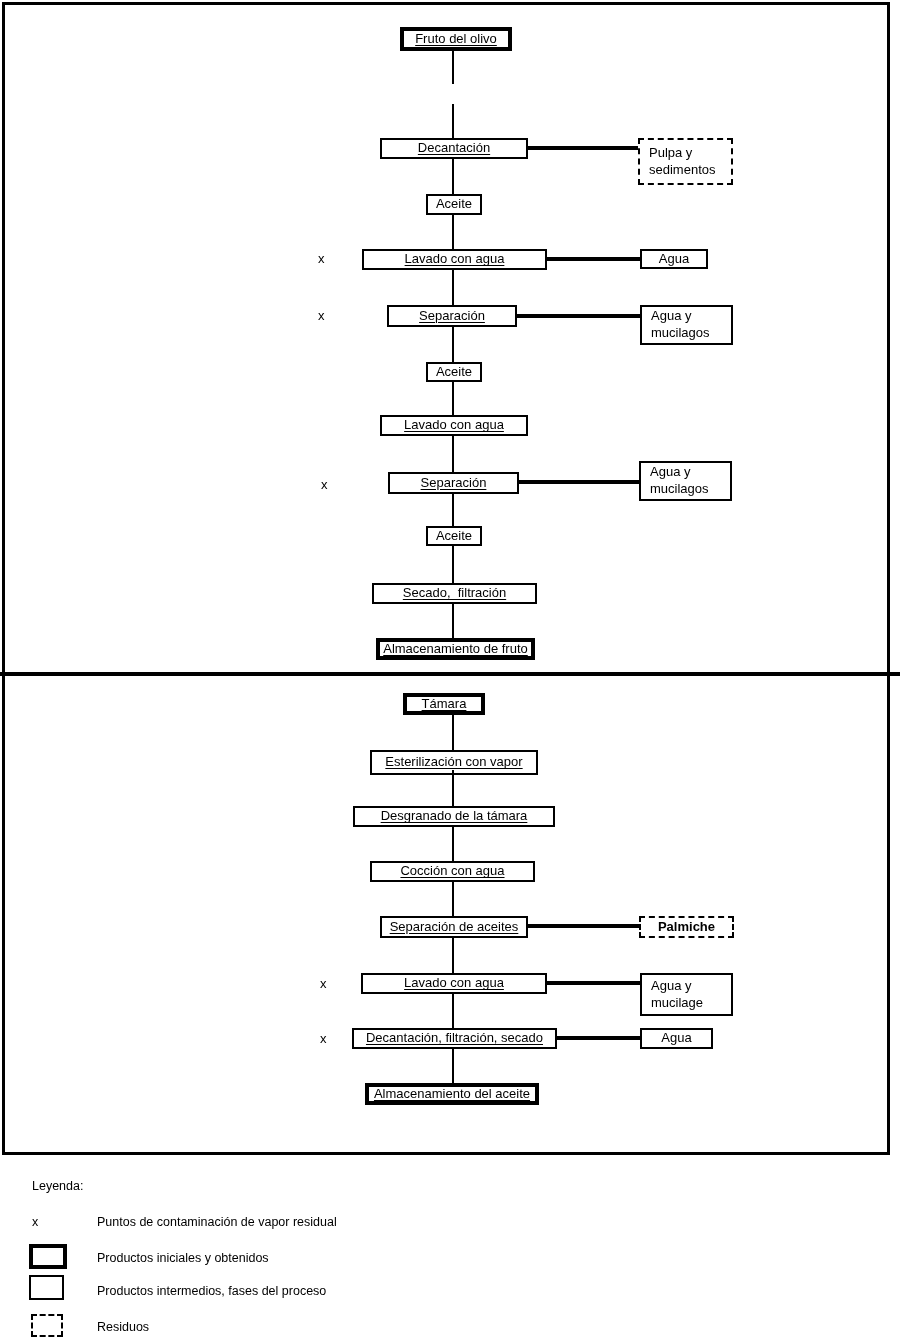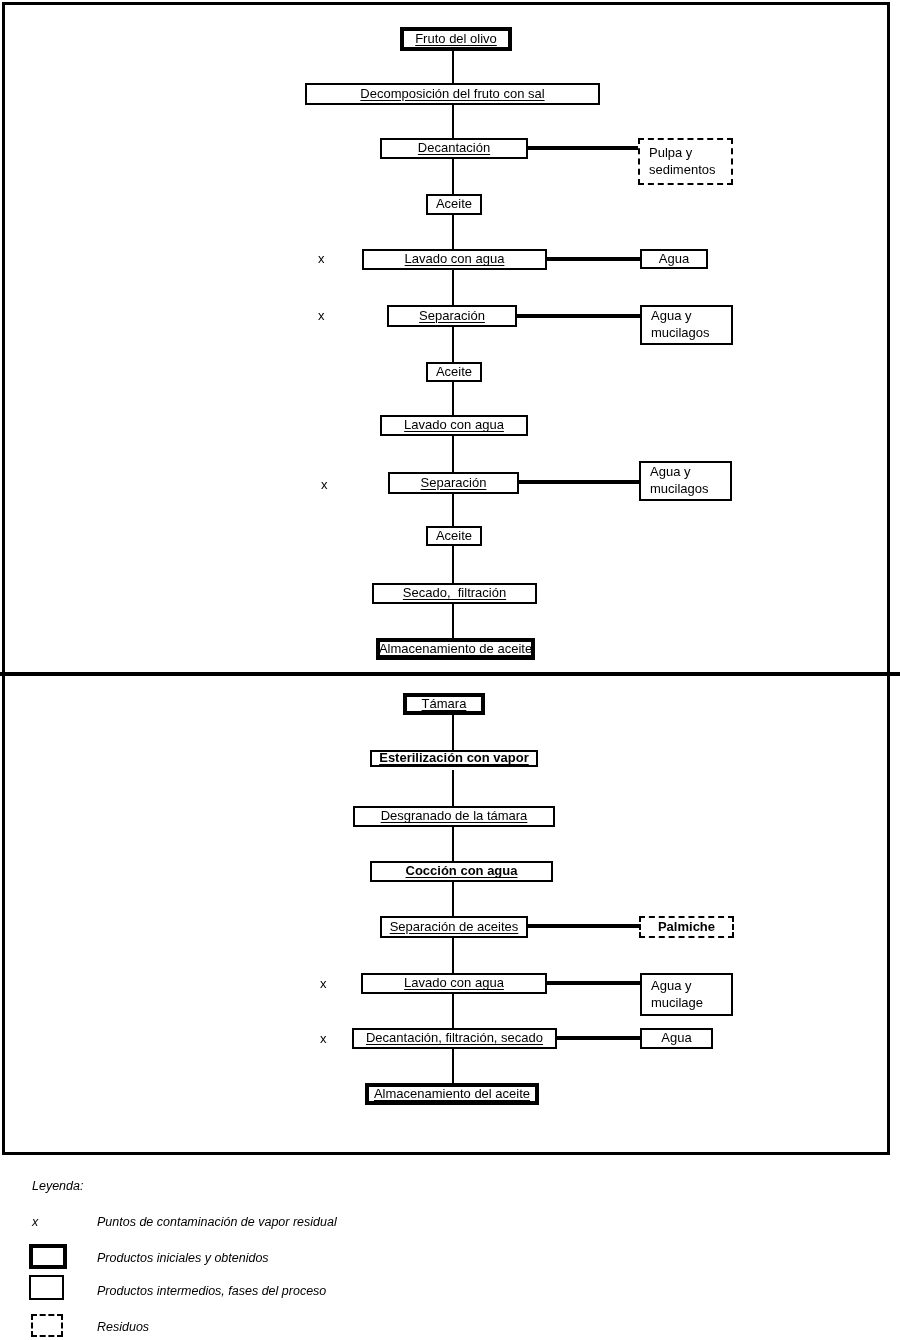--- a/index.html
+++ b/index.html
@@ -20,38 +20,37 @@
   .sideb{
     position:absolute;border:2px solid #000;box-sizing:border-box;background:#fff;
     display:flex;align-items:center;padding-left:9px;
     font-size:13px;line-height:1.3;white-space:pre-line;
   }
   .sideb.center{justify-content:center;padding-left:0;white-space:pre;text-align:left;}
   .dashedb{border-style:dashed;}
   .vline{position:absolute;width:2px;background:#000;}
   .hline{position:absolute;height:4px;background:#000;}
   .xmark{position:absolute;font-size:13px;line-height:1;}
-  .lgtext{position:absolute;font-size:12.5px;line-height:1.1;font-style:italic;}
+  .lgtext{position:absolute;font-size:12.5px;line-height:1.1;}
   .swatch{position:absolute;box-sizing:border-box;background:#fff;border:2px solid #000;}
   .swatch.bold{border-width:4px;}
   .swatch.dashed{border-style:dashed;}
 </style>
 </head>
 <body>
 
 <div id="canvas">
 
   <div class="frame" style="left:2px;top:2px;width:888px;height:1153px;"></div>
   <div class="divider" style="left:0px;top:672px;width:900px;height:4px;"></div>
 
   <div class="node thick u" style="left:400px;top:27px;width:112px;height:24px;">Fruto del olivo</div>
 
   <div class="vline" style="left:452px;top:50px;height:34px;"></div>
 
-  <div class="node u" style="left:305px;top:83px;width:295px;height:22px;">Decomposición del fruto con sal</div>
 
   <div class="vline" style="left:452px;top:104px;height:34px;"></div>
 
   <div class="node u" style="left:380px;top:138px;width:148px;height:21px;">Decantación</div>
   <div class="hline" style="left:528px;top:146px;width:110px;"></div>
   <div class="sideb dashedb" style="left:638px;top:138px;width:95px;height:47px;">Pulpa y
 sedimentos</div>
 
   <div class="vline" style="left:452px;top:159px;height:35px;"></div>
 
@@ -91,35 +90,35 @@
   <div class="vline" style="left:452px;top:494px;height:32px;"></div>
 
   <div class="node" style="left:426px;top:526px;width:56px;height:20px;">Aceite</div>
 
   <div class="vline" style="left:452px;top:546px;height:37px;"></div>
 
   <div class="node u" style="left:372px;top:583px;width:165px;height:21px;">Secado,  filtración</div>
 
   <div class="vline" style="left:452px;top:603px;height:35px;"></div>
 
-  <div class="node thick u" style="left:376px;top:638px;width:159px;height:22px;">Almacenamiento de aceite</div>
+  <div class="node thick u" style="left:376px;top:638px;width:159px;height:22px;">Almacenamiento de fruto</div>
 
   <div class="node thick u" style="left:403px;top:693px;width:82px;height:22px;">Támara</div>
 
   <div class="vline" style="left:452px;top:715px;height:35px;"></div>
 
-  <div class="node u" style="left:370px;top:750px;width:168px;height:17px;font-weight:bold;">Esterilización con vapor</div>
+  <div class="node u" style="left:370px;top:750px;width:168px;height:25px;">Esterilización con vapor</div>
 
   <div class="vline" style="left:452px;top:770px;height:36px;"></div>
 
   <div class="node u" style="left:353px;top:806px;width:202px;height:21px;">Desgranado de la támara</div>
 
   <div class="vline" style="left:452px;top:826px;height:35px;"></div>
 
-  <div class="node u" style="left:370px;top:861px;width:183px;height:21px;font-weight:bold;">Cocción con agua</div>
+  <div class="node u" style="left:370px;top:861px;width:165px;height:21px;">Cocción con agua</div>
 
   <div class="vline" style="left:452px;top:881px;height:35px;"></div>
 
   <div class="node u" style="left:380px;top:916px;width:148px;height:22px;">Separación de aceites</div>
   <div class="hline" style="left:528px;top:924px;width:111px;"></div>
   <div class="sideb dashedb center" style="left:639px;top:916px;width:95px;height:22px;font-weight:bold;">Palmiche</div>
 
   <div class="vline" style="left:452px;top:938px;height:35px;"></div>
 
   <span class="xmark" style="left:320px;top:977px;">x</span>

